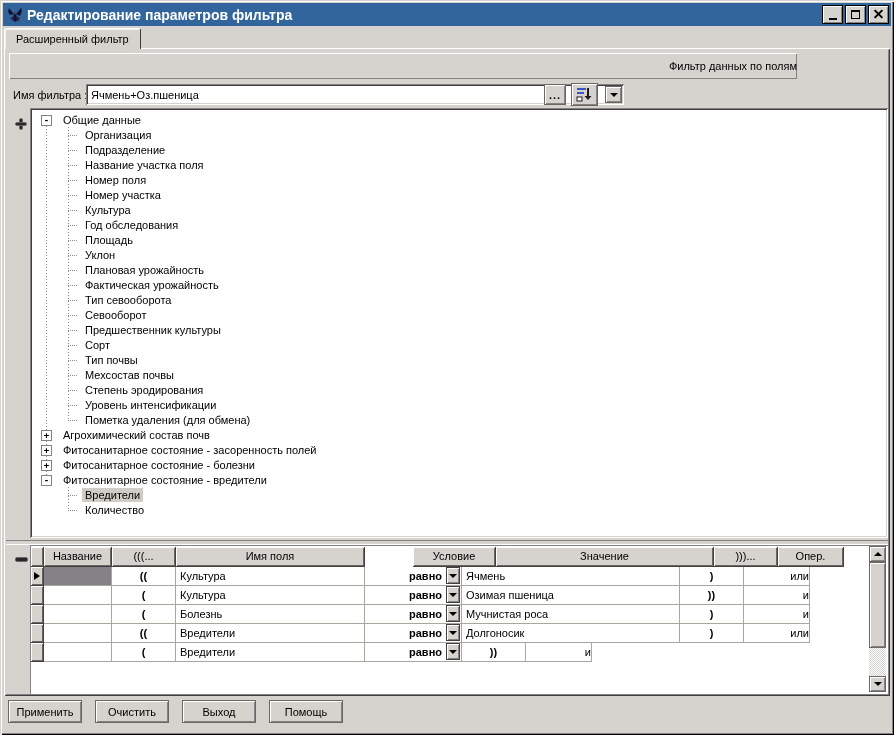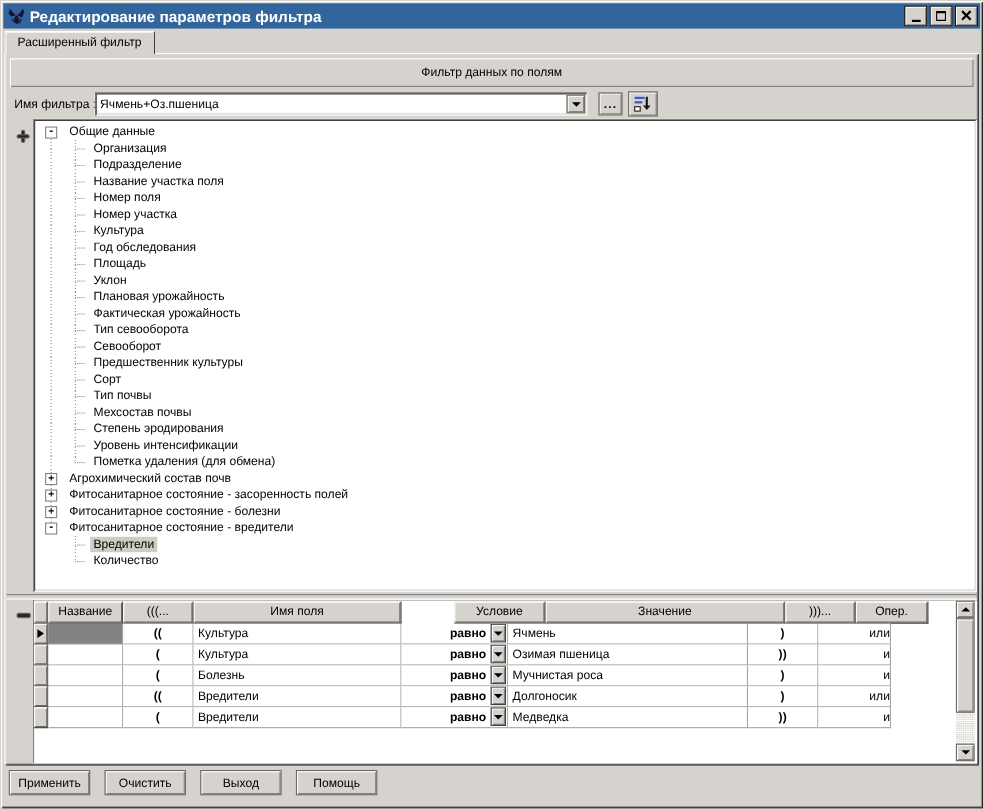--- a/index.html
+++ b/index.html
@@ -17,25 +17,25 @@
   .g-close{position:relative;width:9px;height:9px;}
   .g-close::before,.g-close::after{content:"";position:absolute;left:-1px;top:3px;width:11px;height:2px;background:#000;}
   .g-close::before{transform:rotate(45deg);} .g-close::after{transform:rotate(-45deg);}
   
   .tab{position:absolute;left:4px;top:28px;height:20px;padding:0 11px;background:#d6d3ce;
     border:1px solid;border-color:#fff #404040 #d6d3ce #fff;border-bottom:none;border-radius:2px 2px 0 0;
     box-shadow:inset 1px 1px 0 #f4f2ee;display:flex;align-items:center;z-index:2;}
   .tabpage{position:absolute;left:4px;top:48px;width:886px;height:648px;background:#d6d3ce;
     box-shadow:inset 1px 1px 0 #fff,inset -1px -1px 0 #404040,inset 2px 2px 0 #d6d3ce,inset -2px -2px 0 #848284;}
   
-  .band{position:absolute;left:5px;top:5px;width:876px;height:26px;background:#d6d3ce;
-    box-shadow:inset 1px 1px 0 #fff,inset -1px -1px 0 #848284;display:flex;align-items:center;justify-content:center;}
+  .band{position:absolute;left:5px;top:5px;width:788px;height:26px;background:#d6d3ce;
+    box-shadow:inset 1px 1px 0 #fff,inset -1px -1px 0 #848284;display:flex;align-items:center;justify-content:flex-end;}
   
   .filter-label{position:absolute;left:9px;top:41px;}
-  .combo{position:absolute;left:82px;top:36px;width:448px;height:21px;background:#fff;box-sizing:border-box;
+  .combo{position:absolute;left:82px;top:36px;width:538px;height:21px;background:#fff;box-sizing:border-box;
     box-shadow:inset 1px 1px 0 #848284,inset -1px -1px 0 #fff,inset 2px 2px 0 #404040,inset -2px -2px 0 #d6d3ce;}
   .combo input{position:absolute;left:3px;top:3px;width:424px;height:15px;border:none;outline:none;padding:0 0 0 2px;font:11px "Liberation Sans",sans-serif;background:#fff;}
   .combo-btn{position:absolute;right:2px;top:2px;width:17px;height:17px;}
   .raised{background:#d6d3ce;border:1px solid #6b6861;box-shadow:inset 1px 1px 0 #fff,inset -1px -1px 0 #848284;box-sizing:border-box;display:flex;align-items:center;justify-content:center;cursor:default;}
   .tri-d{width:0;height:0;border-left:4px solid transparent;border-right:4px solid transparent;border-top:4px solid #000;}
   .tri-u{width:0;height:0;border-left:4px solid transparent;border-right:4px solid transparent;border-bottom:4px solid #000;}
   .browse-btn{position:absolute;left:540px;top:36px;width:22px;height:21px;font-weight:bold;letter-spacing:1px;}
   .iconbtn{position:absolute;left:567px;top:35px;width:27px;height:23px;}
   
   .sidebtn{position:absolute;width:16px;height:16px;display:flex;align-items:center;justify-content:center;cursor:default;}
@@ -356,21 +356,20 @@
             <div class="gc selc" style="width: 13px;"></div>
             <div class="gc c-cat" style="width: 68px;"></div>
             <div class="gc c-open" style="width: 64px;">(</div>
             <div class="gc c-field" style="width: 189px;">Вредители</div>
             <div class="gc c-cond" style="width: 97px;">
               <span class="ct">равно</span>
               <span class="ddbtn">
                 <span class="tri-d"></span>
               </span>
             </div>
-            <div class="gc c-value" style="width: 218px;">Медведка</div>
             <div class="gc c-close" style="width: 64px;">))</div>
             <div class="gc c-oper" style="width: 66px;">и</div>
           </div>
         </div>
       <div class="scroll">
         <div class="sbtn sb-up raised">
             <span class="tri-u"></span>
           </div>
         <div class="thumb"></div>
         <div class="sbtn sb-down raised">

